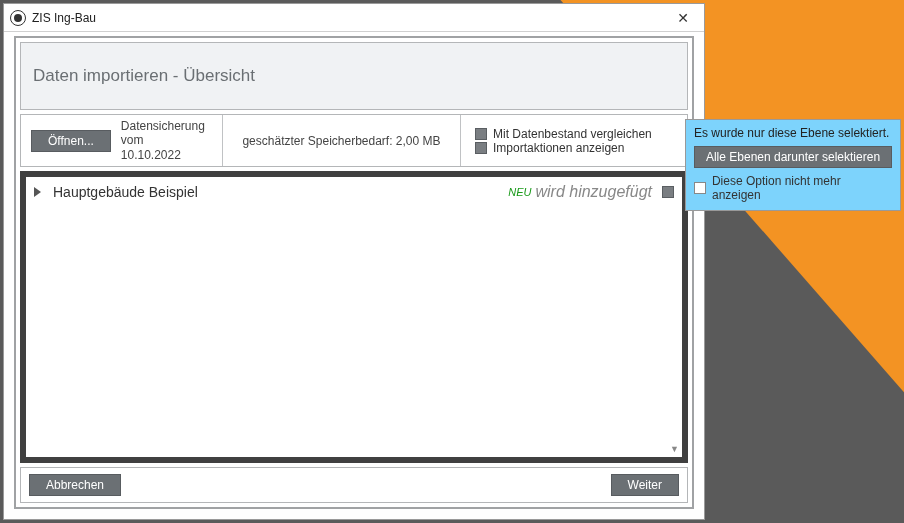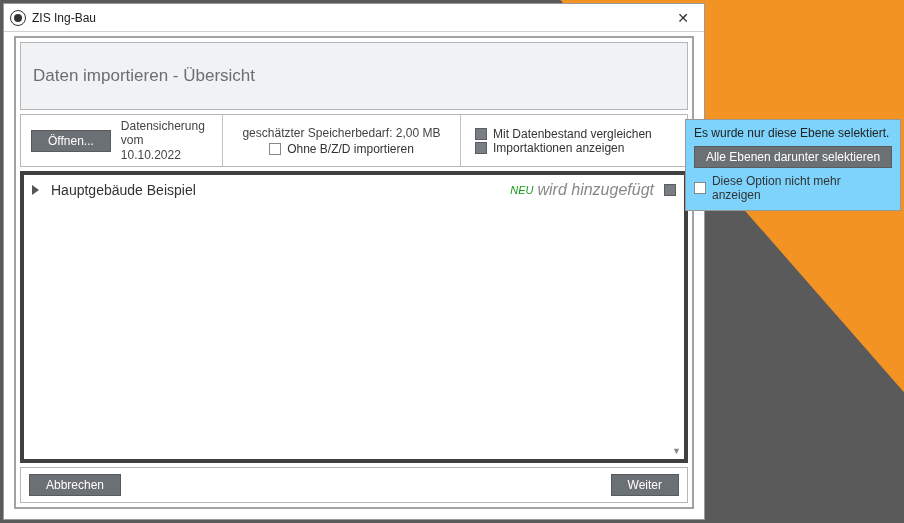--- a/index.html
+++ b/index.html
@@ -103,21 +103,21 @@
   .est-cell .est-line1 { color: #444; }
   .cb-row { display: flex; align-items: center; gap: 6px; color: #333; }
   .cb {
     width: 12px; height: 12px; border: 1px solid #888;
     display: inline-block; position: relative; background: #fff;
   }
   .cb.filled { background: #7a7e82; border-color: #5a5e62; }
   .right-cell { flex: 1; padding-left: 14px; gap: 0; }
   .tree-area {
     flex: 1;
-    border: 4px solid #404040;
+    border: 6px solid #404040;
     position: relative;
     overflow: hidden;
   }
   .tree-row {
     display: flex;
     align-items: center;
     padding: 6px 8px;
     color: #333;
   }
   .expander {
@@ -178,24 +178,20 @@
     <div class="options-row">
       <div class="opt-cell open-cell">
         <button class="std-btn">Öffnen...</button>
         <div class="backup-text">
           <div>Datensicherung vom</div>
           <div>10.10.2022</div>
         </div>
       </div>
       <div class="opt-cell est-cell">
         <div class="est-line1">geschätzter Speicherbedarf: 2,00 MB</div>
-        <label class="cb-row">
-          <span class="cb"></span>
-          <span>Ohne B/Z/D importieren</span>
-        </label>
       </div>
       <div class="opt-cell right-cell">
         <label class="cb-row">
           <span class="cb filled"></span>
           <span>Mit Datenbestand vergleichen</span>
         </label>
         <label class="cb-row">
           <span class="cb filled"></span>
           <span>Importaktionen anzeigen</span>
         </label>

